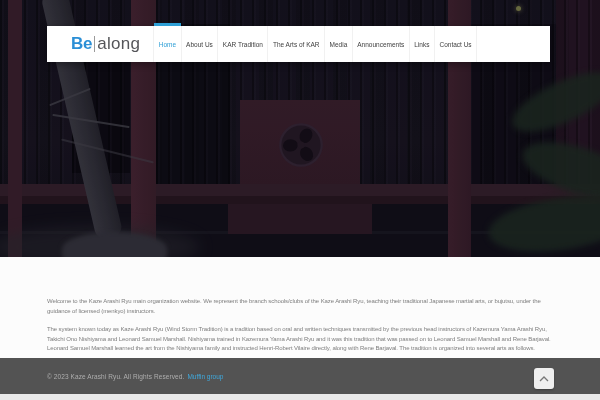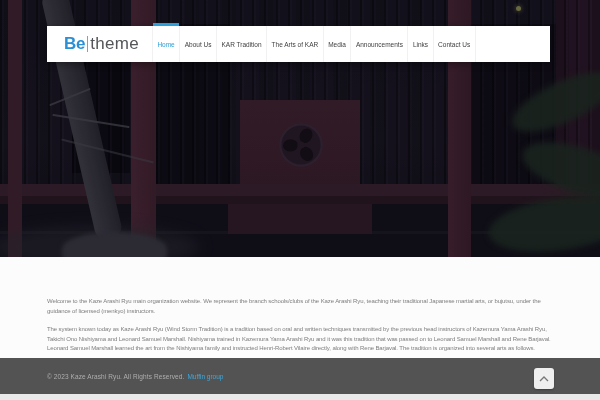--- a/index.html
+++ b/index.html
@@ -45,21 +45,21 @@
   .pine { position:absolute; background:#1e2a22; border-radius:50%; filter:blur(3px); opacity:0.9; }
   .pine.p1 { left:508px; top:82px;  width:110px; height:40px; transform:rotate(-25deg); }
   .pine.p2 { left:520px; top:148px; width:120px; height:46px; transform:rotate(18deg); }
   .pine.p3 { left:488px; top:198px; width:145px; height:52px; transform:rotate(-8deg); }
   .lantern-dot { position:absolute; left:516px; top:6px; width:5px; height:5px; border-radius:50%;
                  background:#7a7c49; box-shadow:0 0 5px rgba(190,190,120,0.55); }
   .hero-overlay { position:absolute; inset:0; background:rgba(9,7,15,0.16); pointer-events:none; }
 
   
   .navbar { position:absolute; left:47px; top:26px; width:503px; height:36px; background:#ffffff;
-            display:flex; align-items:stretch; padding-left:17px; z-index:10;
+            display:flex; align-items:stretch; padding-left:24px; z-index:10;
             box-shadow:0 2px 7px rgba(0,0,0,0.35); }
   .logo { display:flex; align-items:center; margin-right:13px; cursor:pointer; }
   .logo .bold { font-size:17px; font-weight:bold; color:#2b8fd6; letter-spacing:-0.3px; }
   .logo .bar  { display:inline-block; width:1px; height:16px; background:#9a9a9a; margin:0 2px; }
   .logo .light{ font-size:17px; color:#55565a; letter-spacing:0.3px; }
   .menu { display:flex; align-items:stretch; }
   .menu-item { position:relative; display:flex; align-items:center; padding:0 4.5px;
                font-size:6.5px; color:#414141; white-space:nowrap; border-left:1px solid #f1f1f1;
                text-decoration:none; cursor:pointer; }
   .menu-item:last-child { border-right:1px solid #f1f1f1; }
@@ -124,21 +124,21 @@
     <div class="pine p2"></div>
     <div class="pine p3"></div>
     <div class="lantern-dot"></div>
     <div class="hero-overlay"></div>
   </div>
 
   <header class="navbar">
     <div class="logo">
       <span class="bold">Be</span>
       <span class="bar"></span>
-      <span class="light">theme</span>
+      <span class="light">along</span>
     </div>
     <nav class="menu">
       <a class="menu-item active">Home</a>
       <a class="menu-item">About Us</a>
       <a class="menu-item">KAR Tradition</a>
       <a class="menu-item">The Arts of KAR</a>
       <a class="menu-item">Media</a>
       <a class="menu-item">Announcements</a>
       <a class="menu-item">Links</a>
       <a class="menu-item">Contact Us</a>

